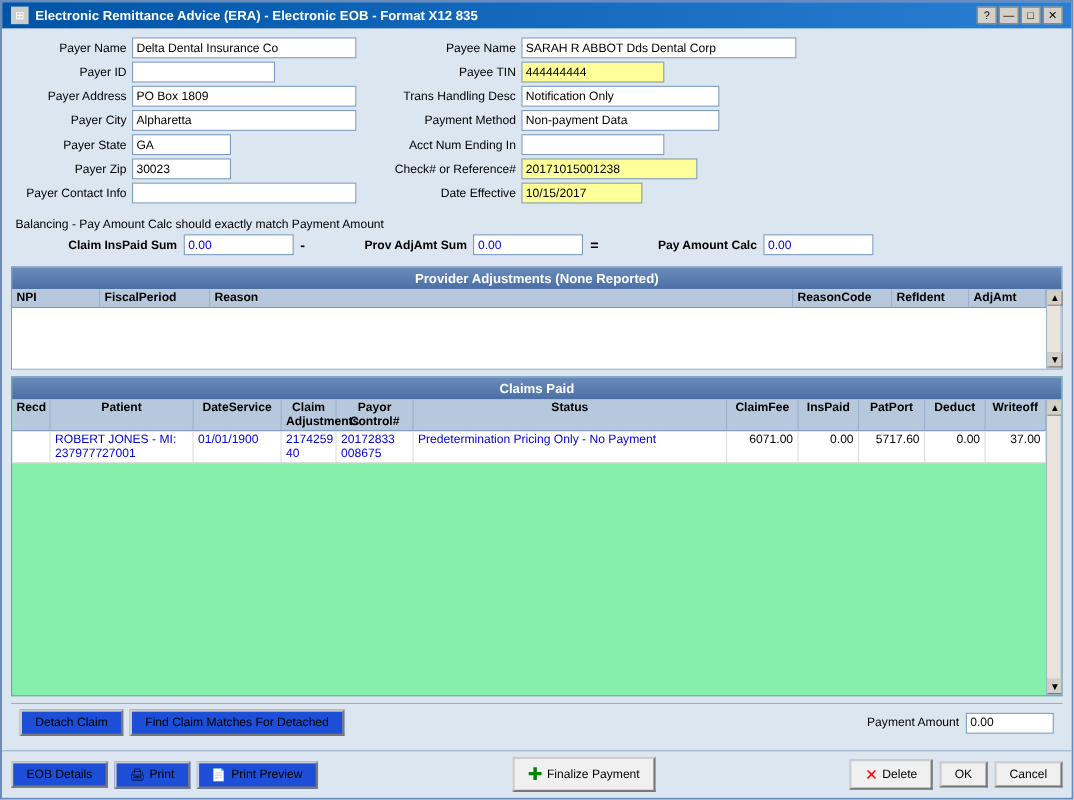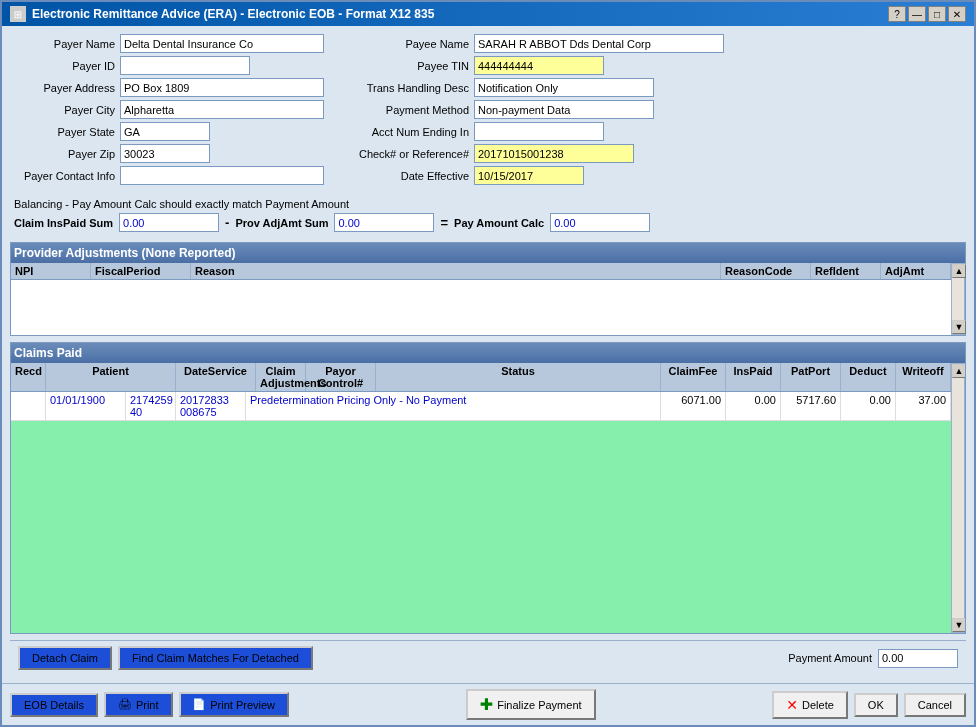--- a/index.html
+++ b/index.html
@@ -167,20 +167,21 @@
 
     .balance-row {
       display: flex;
       align-items: center;
       gap: 6px;
     }
 
     .balance-col-label {
       font-size: 11px;
       font-weight: bold;
+      margin-left: 48px;
     }
 
     .balance-input {
       background: white;
       border: 1px solid #7a9bbf;
       padding: 1px 3px;
       font-size: 11px;
       height: 19px;
       width: 100px;
       color: #0000cc;
@@ -193,20 +194,21 @@
 
     .provider-table-section {
       background: white;
       border: 1px solid #7a9bbf;
       flex-shrink: 0;
     }
 
     .section-header {
       background: linear-gradient(to bottom, #6b8cba, #4a6fa5);
       color: white;
+      text-align: center;
       padding: 3px;
       font-size: 12px;
       font-weight: bold;
     }
 
     .table-header {
       display: flex;
       background: #b8c8dc;
       border-bottom: 1px solid #7a9bbf;
     }
@@ -558,20 +560,21 @@
             <div class="claims-th claimfee-col">ClaimFee</div>
             <div class="claims-th inspaid-col">InsPaid</div>
             <div class="claims-th patport-col">PatPort</div>
             <div class="claims-th deduct-col">Deduct</div>
             <div class="claims-th writeoff-col">Writeoff</div>
           </div>
           <div class="claims-rows">
 
             <div class="claim-row">
               <div class="claim-cell recd-col"></div>
+              <div class="claim-cell patient-col" style="color:#0000cc; font-size:11px;">ROBERT JONES - MI:<br>237977727001</div>
               <div class="claim-cell dateservice-col" style="color:#0000cc;">01/01/1900</div>
               <div class="claim-cell claimid-col" style="color:#0000cc;">2174259<br>40</div>
               <div class="claim-cell payor-col" style="color:#0000cc;">20172833<br>008675</div>
               <div class="claim-cell status-col" style="color:#0000cc;">Predetermination Pricing Only - No Payment</div>
               <div class="claim-cell claimfee-col" style="text-align:right;">6071.00</div>
               <div class="claim-cell inspaid-col" style="text-align:right;">0.00</div>
               <div class="claim-cell patport-col" style="text-align:right;">5717.60</div>
               <div class="claim-cell deduct-col" style="text-align:right;">0.00</div>
               <div class="claim-cell writeoff-col" style="text-align:right;">37.00</div>
             </div>

